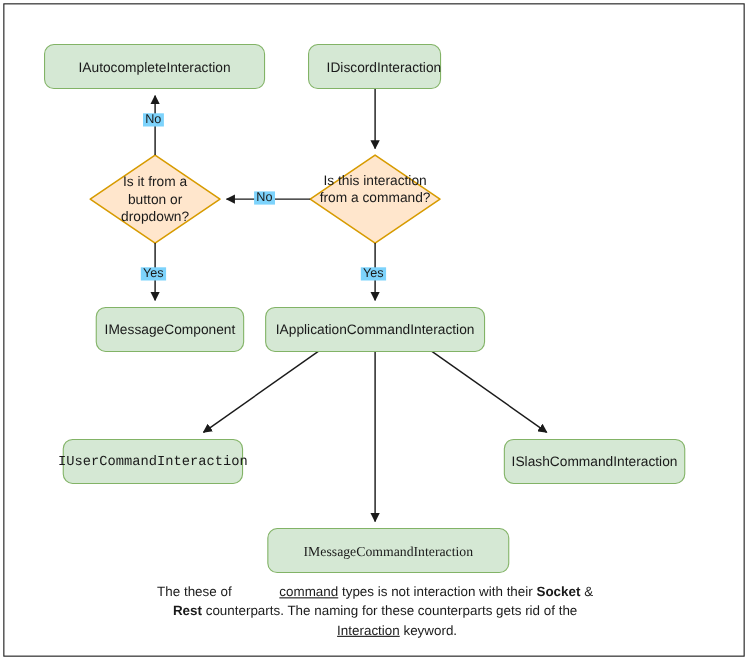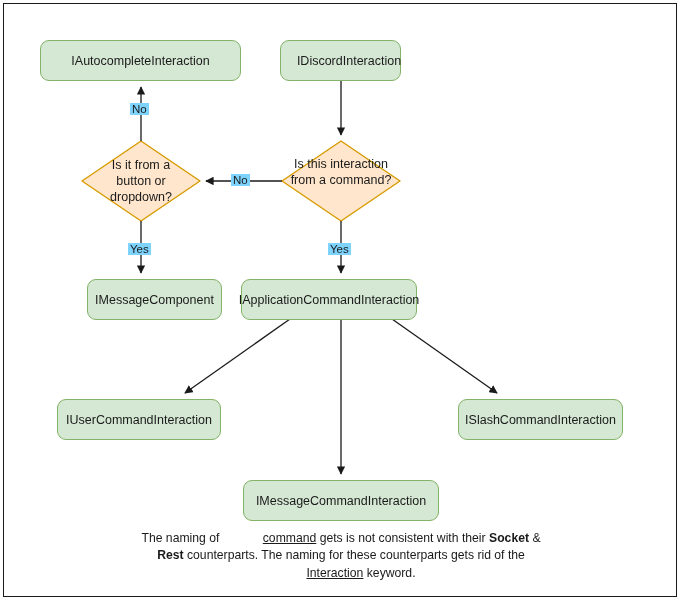--- a/index.html
+++ b/index.html
@@ -128,41 +128,41 @@
 </div>
 
 <div class="diamond-label" style="left:290px; top:144px; width:102px; height:56px;">
   <span>Is this interaction from a command?</span>
 </div>
 
 <div class="node box" style="left:73px; top:279px; width:135px; height:41px;margin-left:14px;">
   <span>IMessageComponent</span>
 </div>
 
-<div class="node box" style="left:241px; top:279px; width:176px; height:41px;">
+<div class="node box" style="left:241px; top:279px; width:200px; height:41px;">
   <span>IApplicationCommandInteraction</span>
 </div>
 
-<div class="node box" style="left:57px; top:399px; width:164px; height:41px;">
+<div class="node box" style="left:57px; top:399px; width:164px; height:41px;font-family:Liberation Mono, monospace;">
   <span>IUserCommandInteraction</span>
 </div>
 
 <div class="node box" style="left:458px; top:399px; width:165px; height:41px;">
   <span>ISlashCommandInteraction</span>
 </div>
 
-<div class="node box" style="left:243px; top:480px; width:196px; height:41px;">
+<div class="node box" style="left:243px; top:480px; width:220px; height:41px;font-family:Liberation Serif, serif;">
   <span>IMessageCommandInteraction</span>
 </div>
 
 <div class="edge-label" style="left:130px; top:103px;">No</div>
 
 <div class="edge-label" style="left:231px; top:174px;">No</div>
 
 <div class="edge-label" style="left:128px; top:243px;">Yes</div>
 
 <div class="edge-label" style="left:328px; top:243px;">Yes</div>
 
 <div id="footer">
-  <span>The naming of </span><span class="u">command</span><span> gets is not consistent with their</span>
+  <span>The these of </span><span class="u">command</span><span> types is not interaction with their</span>
   <span class="b">Socket</span><span> &amp; </span><span class="b">Rest</span><span> counterparts. The naming for these</span>
   <span>counterparts gets rid of the </span><span class="u">Interaction</span><span> keyword.</span>
 </div>
 
 </body></html>

